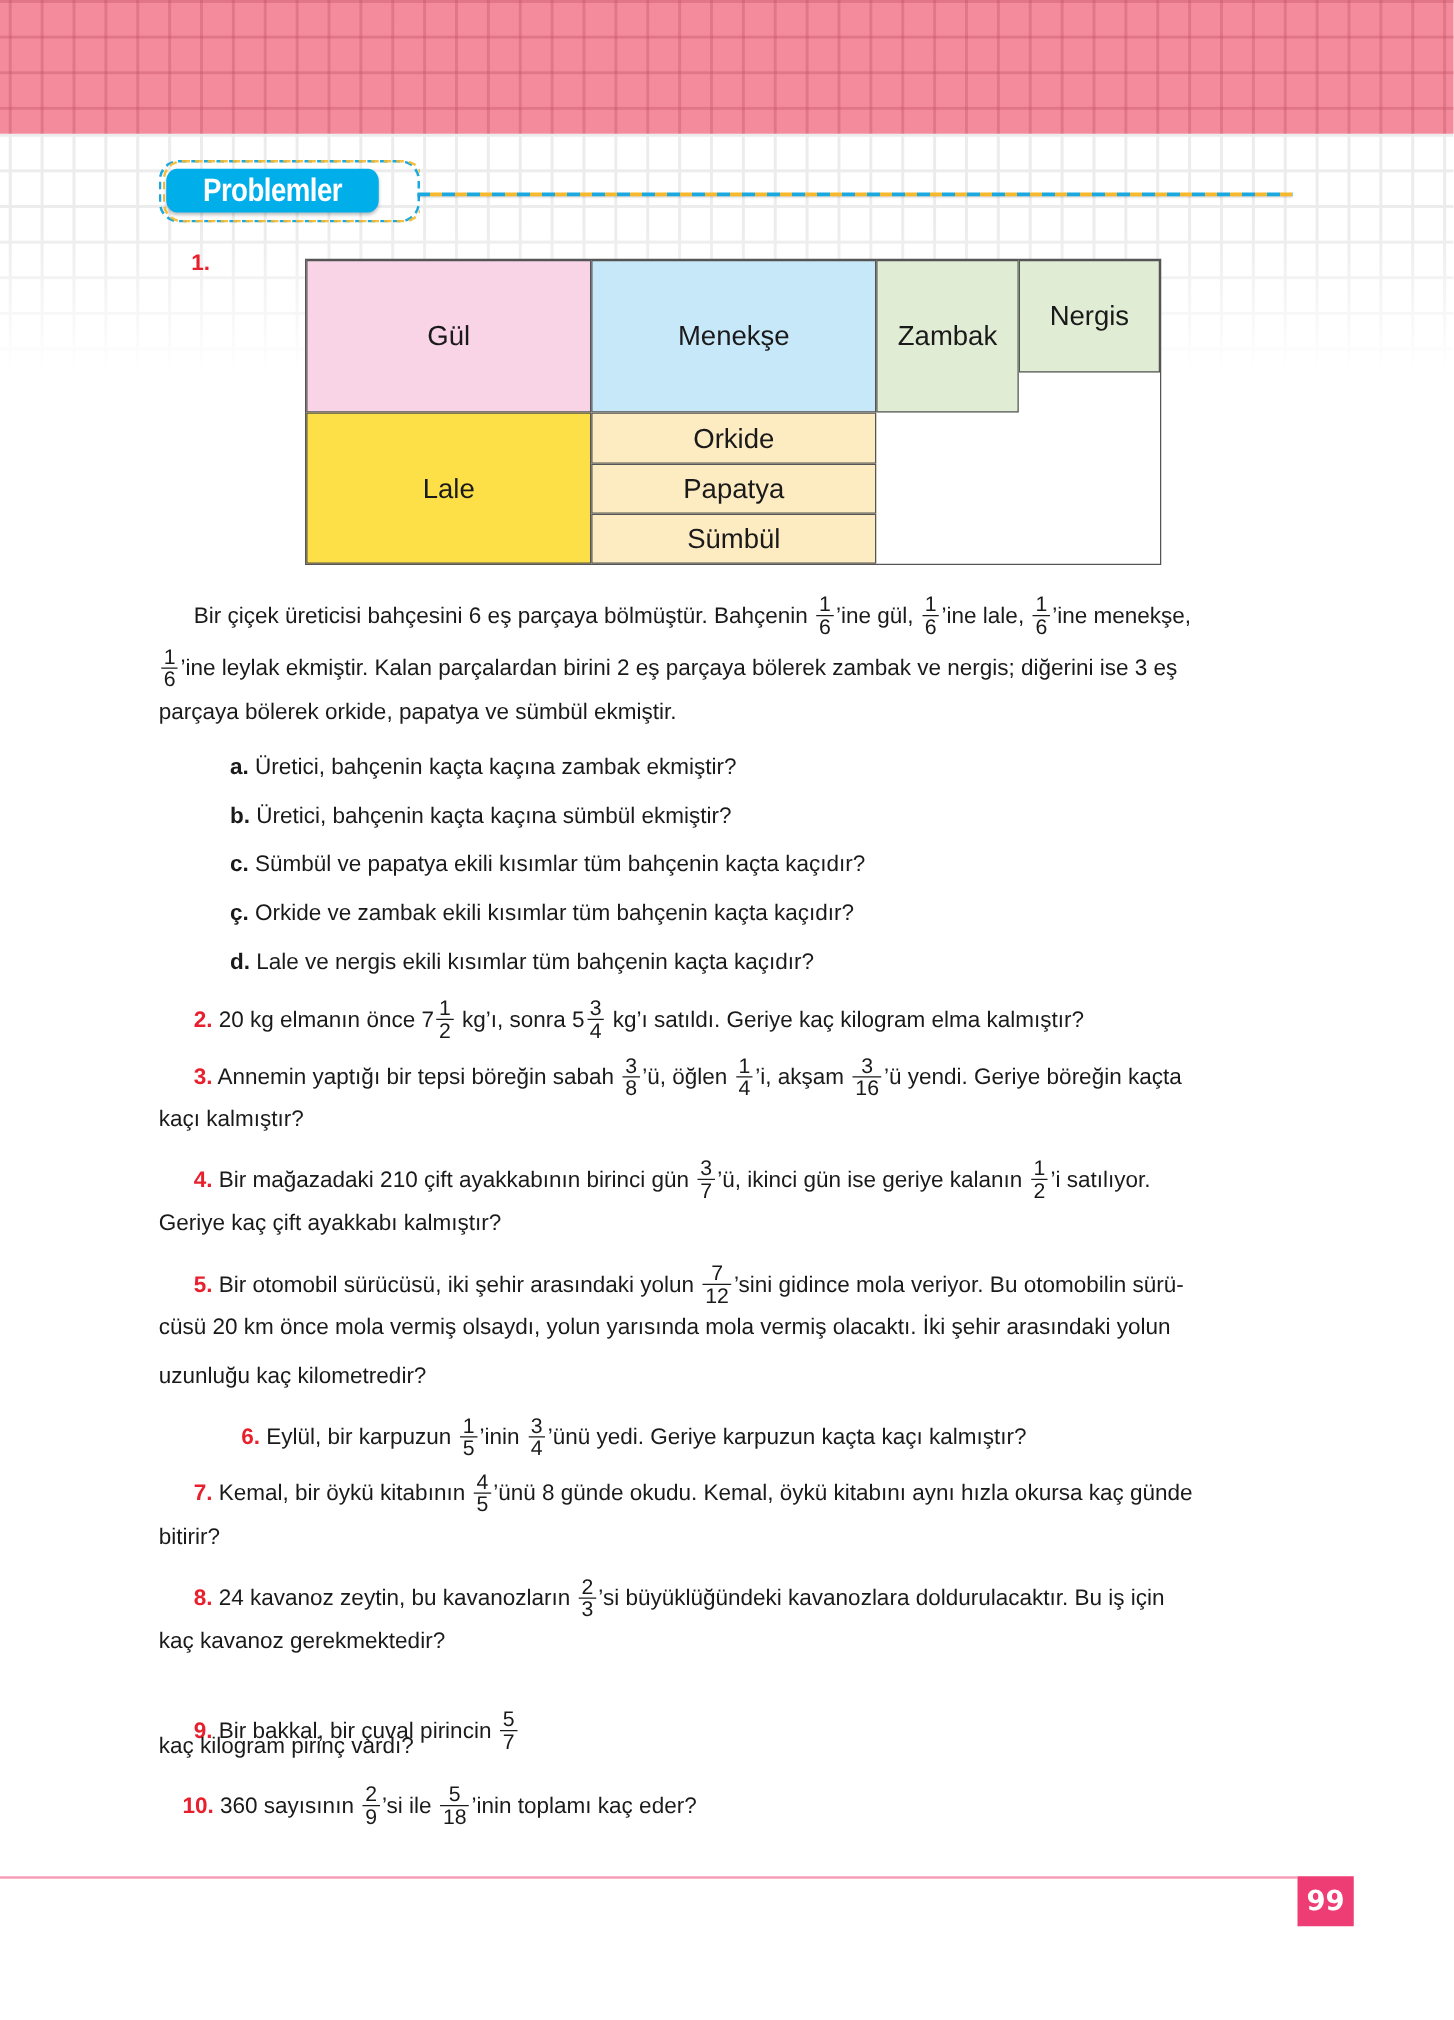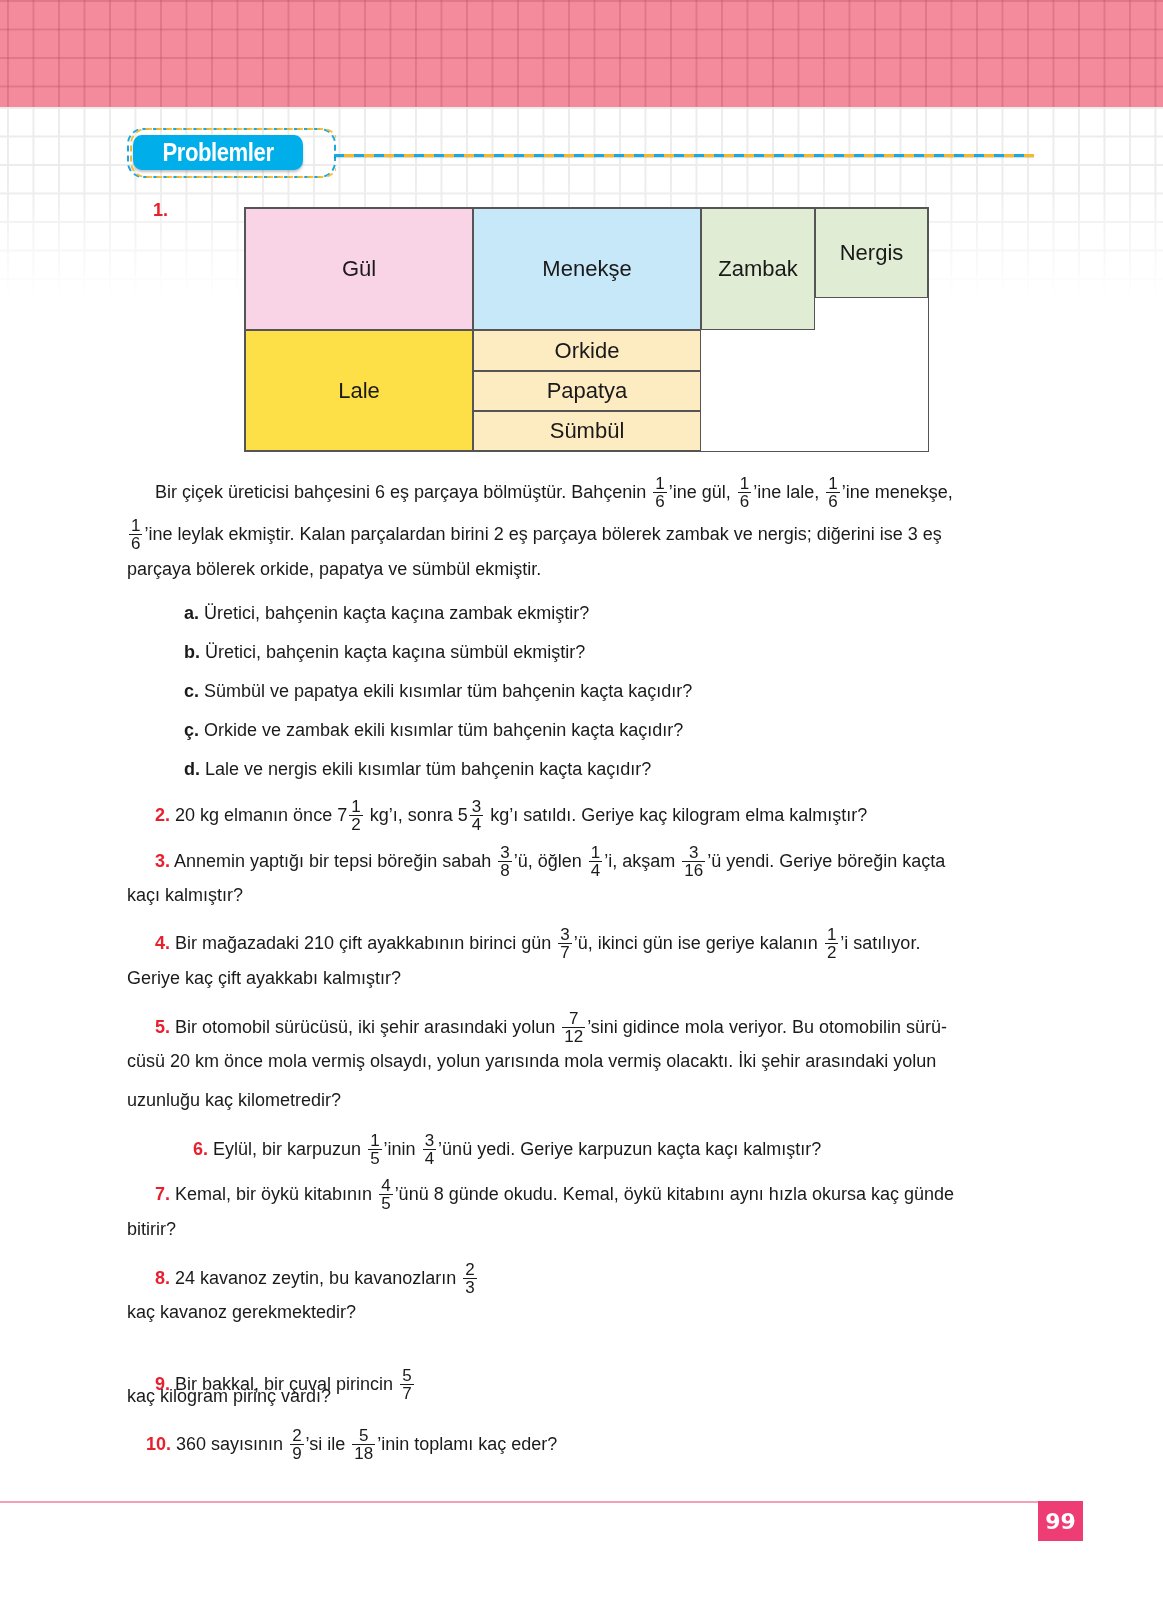--- a/index.html
+++ b/index.html
@@ -193,21 +193,21 @@
 <div class="line" style="left:155px;top:1178px;">
   <span class="num">7.</span>
   <span>Kemal, bir öykü kitabının</span>
   <span class="frac"><span class="n">4</span><span class="d">5</span></span><span>’ünü 8 günde okudu. Kemal, öykü kitabını aynı hızla okursa kaç günde</span>
 </div>
 <div class="line" style="left:127px;top:1218px;"><span>bitirir?</span></div>
 
 <div class="line" style="left:155px;top:1262px;">
   <span class="num">8.</span>
   <span>24 kavanoz zeytin, bu kavanozların</span>
-  <span class="frac"><span class="n">2</span><span class="d">3</span></span>
+  <span class="frac"><span class="n">2</span><span class="d">3</span></span><span>’si büyüklüğündeki kavanozlara doldurulacaktır. Bu iş için</span>
 </div>
 <div class="line" style="left:127px;top:1301px;"><span>kaç kavanoz gerekmektedir?</span></div>
 
 <div class="line" style="left:155px;top:1368px;">
   <span class="num">9.</span>
   <span>Bir bakkal, bir çuval pirincin</span>
   <span class="frac"><span class="n">5</span><span class="d">7</span></span>
 </div>
 <div class="line" style="left:127px;top:1385px;"><span>kaç kilogram pirinç vardı?</span></div>
 

